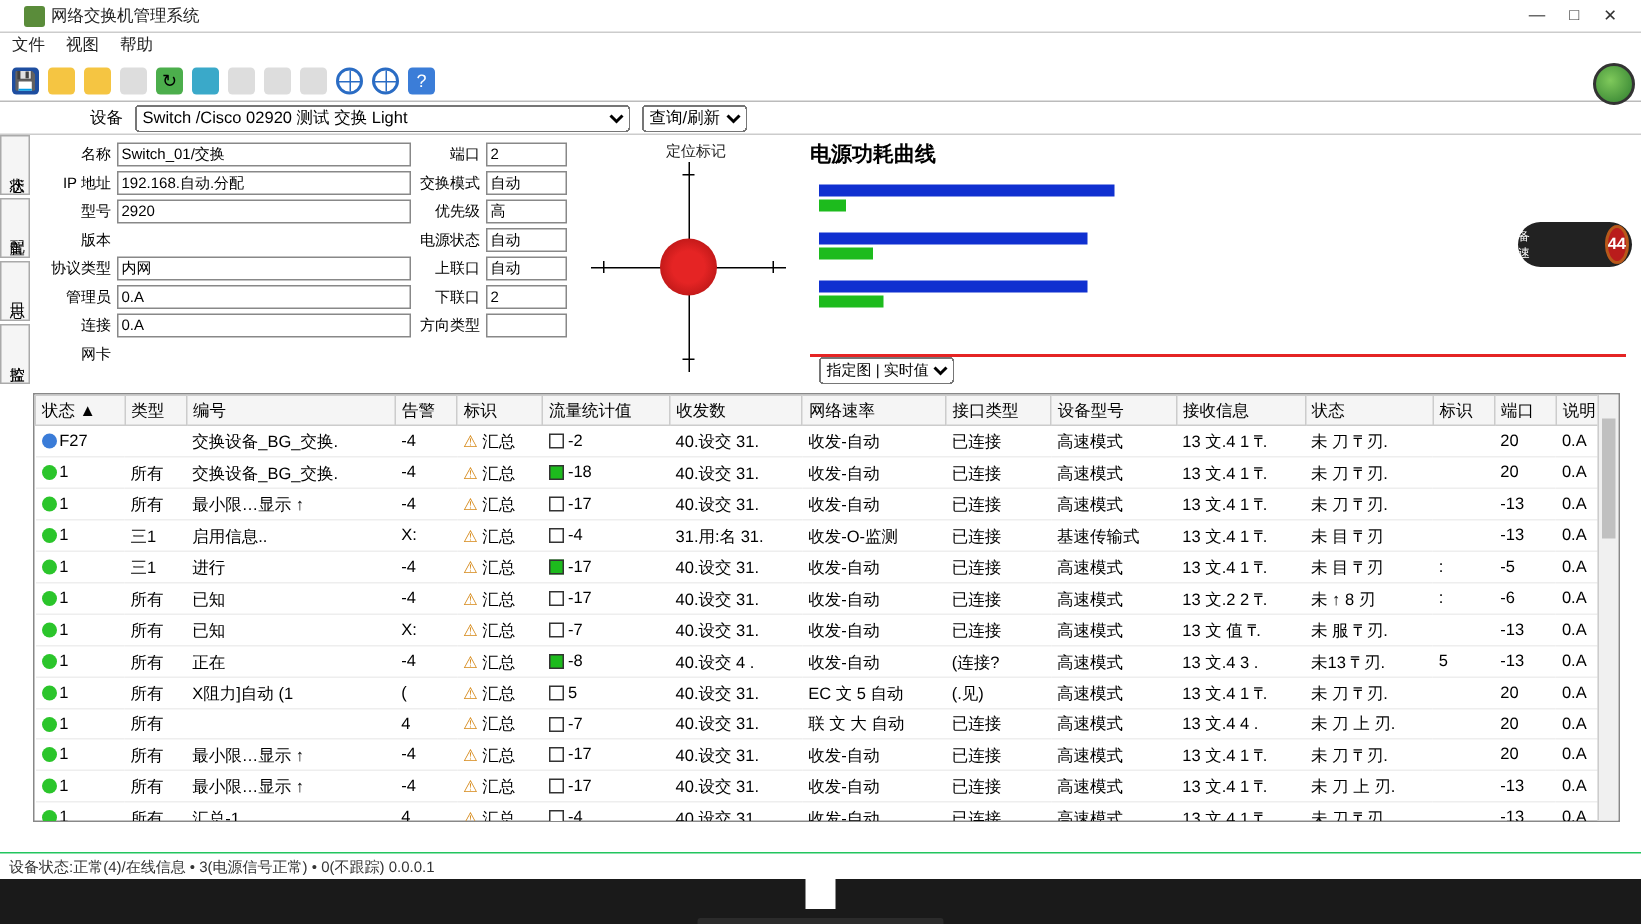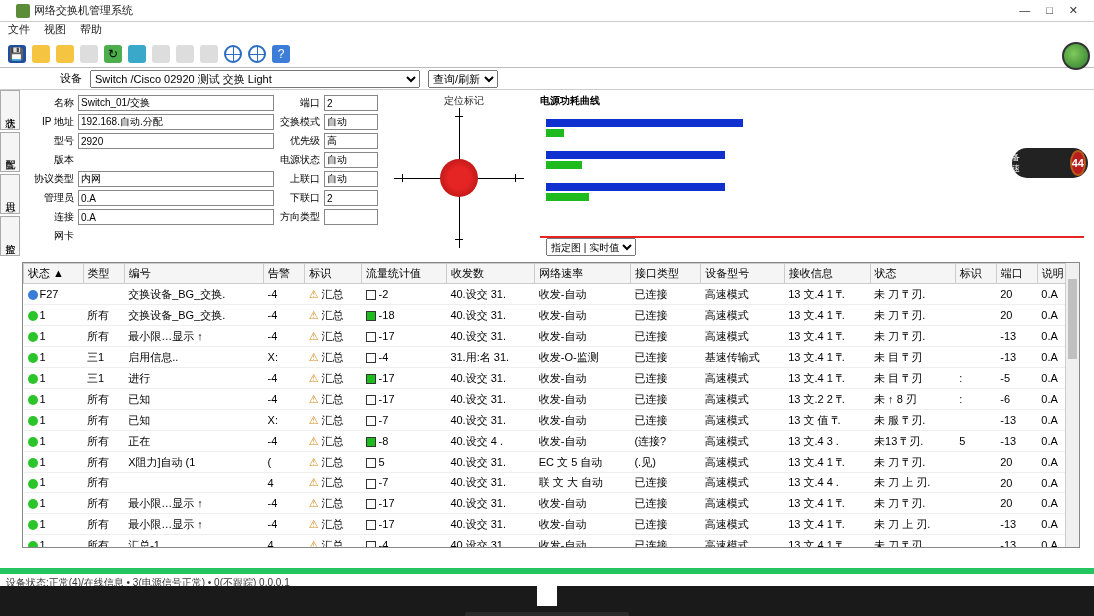--- a/index.html
+++ b/index.html
@@ -39,39 +39,39 @@
 .form-block2 .form-row label{width:50px;}
 .form-block2 .form-row input,.form-block2 .form-row select{width:54px;flex:none;}
 .crosshair-block{width:140px;position:relative;}
 .crosshair-title{font-size:10px;color:#222;text-align:center;}
 .crosshair{position:relative;width:130px;height:140px;}
 .crosshair .h{position:absolute;top:50%;left:0;right:0;border-top:1px solid #000;}
 .crosshair .v{position:absolute;left:50%;top:0;bottom:0;border-left:1px solid #000;}
 .crosshair .tick{position:absolute;background:#000;}
 .crosshair .dot{position:absolute;top:50%;left:50%;width:38px;height:38px;margin:-19px 0 0 -19px;border-radius:50%;background:radial-gradient(circle,#e52424 40%,#c51a1a 70%);}
 .chart-block{flex:1;display:flex;flex-direction:column;padding:0 6px;}
-.chart-title{font-size:10px;font-weight:bold;margin-bottom:4px;}
+.chart-title{font-size:14px;font-weight:bold;margin-bottom:4px;}
 .chart-bars{flex:1;position:relative;border-bottom:2px solid #e52424;padding:4px 0 6px 6px;}
 .bar-row{height:24px;display:flex;align-items:center;margin-bottom:8px;}
 .bar-blue{height:8px;background:#1030d0;}
 .bar-green{height:8px;background:#1dbb1d;margin-top:2px;}
 .chart-select{height:18px;font-size:10px;width:90px;margin-left:6px;}
 
 .grid-wrap{flex:1;overflow:auto;border:1px solid #888;margin:2px 14px 2px 2px;position:relative;}
 table.grid{width:100%;border-collapse:collapse;font-size:10px;}
 table.grid th{background:#f5f5f5;border:1px solid #ccc;padding:2px 4px;text-align:left;font-weight:normal;white-space:nowrap;}
 table.grid td{border-bottom:1px solid #eee;padding:2px 4px;white-space:nowrap;}
 .cell-icon{display:inline-block;width:10px;height:10px;border-radius:50%;vertical-align:middle;margin-right:2px;}
 .ic-green{background:#2bc52b;}
 .ic-blue{background:#3a7cd8;}
 .warn{color:#d68a1b;}
 .box-icon{display:inline-block;width:10px;height:10px;border:1px solid #333;background:#fff;vertical-align:middle;}
 .green-box{background:#1dbb1d;}
 
-.statusbar{height:18px;border-top:6px solid #22c55e;font-size:10px;padding:2px 6px;color:#333;background:#fff;position:absolute;bottom:30px;left:0;right:0;}
+.statusbar{height:18px;border-top:1px solid #22c55e;font-size:10px;padding:2px 6px;color:#333;background:#fff;position:absolute;bottom:30px;left:0;right:0;}
 
 .taskbar{position:absolute;bottom:0;left:0;right:0;height:30px;background:#1a1a1a;display:flex;align-items:center;padding:0 4px;gap:6px;flex-direction:column;}
 .taskbar .start{width:20px;height:20px;background:#fff;display:flex;}
 .taskbar .search{flex:0 0 220px;height:22px;background:#2b2b2b;border-radius:2px;display:flex;align-items:center;padding:0 6px;color:#bbb;font-size:10px;}
 .taskbar .search .mag{width:14px;height:14px;border:2px solid #bbb;border-radius:50%;margin-right:6px;position:relative;}
 .taskbar .search .mag::after{content:"";position:absolute;width:6px;height:2px;background:#bbb;bottom:-3px;right:-4px;transform:rotate(45deg);}
 .taskbar .tb-item{width:24px;height:24px;display:flex;align-items:center;justify-content:center;border-radius:2px;}
 .tb-cortana{border:2px solid #fff;border-radius:50%;width:16px;height:16px;}
 .tb-task{border:1px solid #bbb;width:18px;height:14px;position:relative;}
 .tb-edge{width:18px;height:18px;border-radius:50%;background:#0078d4;color:#fff;font-weight:bold;font-size:11px;display:flex;align-items:center;justify-content:center;}

